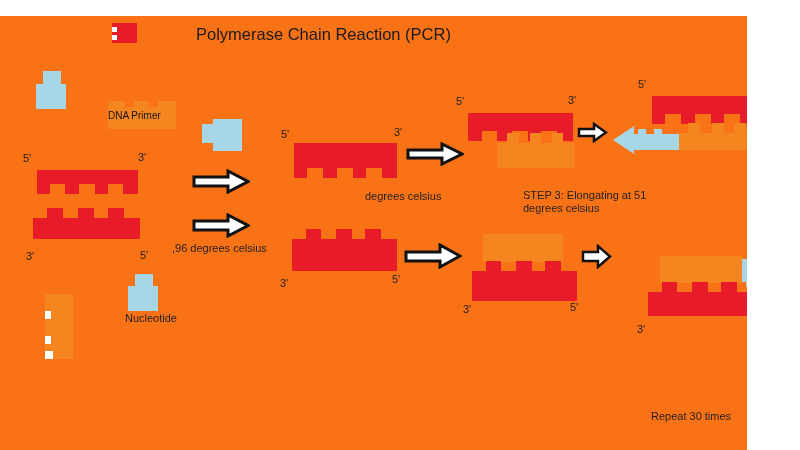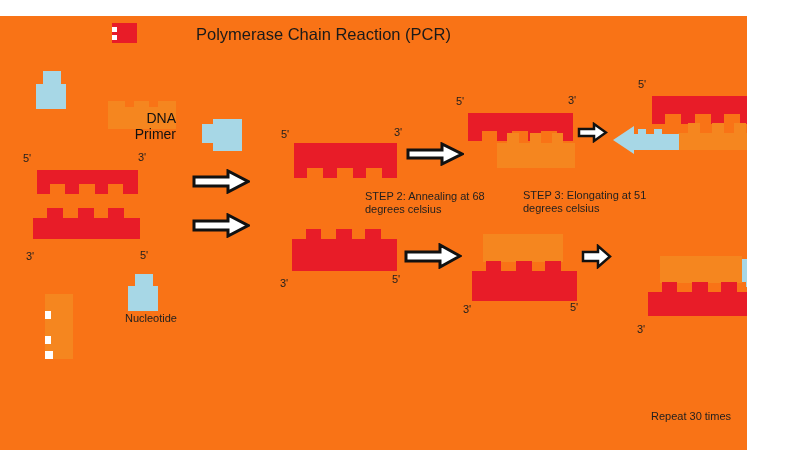--- a/index.html
+++ b/index.html
@@ -21,21 +21,21 @@
       var(--c) 57% 70%,transparent 70% 85%,var(--c) 85% 100%);}
   .teeth-top .body{top:10px;bottom:0;}
   .teeth-top .edge{top:0;background:linear-gradient(90deg,
       transparent 0 13%,var(--c) 13% 28%,transparent 28% 42%,var(--c) 42% 57%,
       transparent 57% 70%,var(--c) 70% 85%,transparent 85% 100%);}
   .plain{position:absolute;background:var(--c);}
   .primer-block{position:absolute;}
   .primer-block .edge{position:absolute;left:0;right:0;top:0;height:6px;background:linear-gradient(90deg,
       var(--c) 0 25%,transparent 25% 38%,var(--c) 38% 60%,transparent 60% 73%,var(--c) 73% 100%);}
   .primer-block .body{position:absolute;left:0;right:0;top:6px;bottom:0;background:var(--c);}
-  .primer-block .txt{position:absolute;left:0;right:0;top:9px;text-align:right;font-size:14px;color:#111;}
+  .primer-block .txt{position:absolute;left:0;right:0;top:9px;text-align:left;font-size:10px;color:#111;}
   .notchcut{position:absolute;background:#fff;}
   svg{display:block;}
   .arrow-poly{fill:#fff;stroke:var(--arrow_outline,#111);stroke-width:3;stroke-linejoin:miter;}
   .arrow-poly.sm{stroke-width:2.5;}
   .blue-poly{fill:var(--blue,#a7d7e6);}
 </style>
 </head>
 <body>
 
 <div class="stage">
@@ -92,20 +92,21 @@
     <svg width="58" height="25">
         <polygon class="arrow-poly" points="2,8 36,8 36,2 56,12.5 36,23 36,17 2,17"></polygon>
       </svg>
   </div>
   <div class="abs" style="left:192px;top:197px;">
     <svg width="58" height="25">
         <polygon class="arrow-poly" points="2,8 36,8 36,2 56,12.5 36,23 36,17 2,17"></polygon>
       </svg>
   </div>
   <div class="steptxt" style="left:172px;top:226px;">
+      <div>,96 degrees celsius</div>
   </div>
 
   <div class="lbl" style="left:281px;top:112px;">5'</div>
   <div class="lbl" style="left:394px;top:110px;">3'</div>
   <div class="strand red notch-bottom" style="left:294px;top:127px;width:103px;height:35px;">
     <div class="body"></div>
       <div class="edge"></div>
   </div>
   <div class="strand red teeth-top" style="left:292px;top:213px;width:105px;height:42px;">
     <div class="body"></div>
@@ -118,21 +119,20 @@
     <svg width="58" height="24">
         <polygon class="arrow-poly" points="2,8 36,8 36,2 56,12 36,22 36,16 2,16"></polygon>
       </svg>
   </div>
   <div class="abs" style="left:404px;top:227px;">
     <svg width="58" height="26">
         <polygon class="arrow-poly" points="2,9 36,9 36,2 56,13 36,24 36,18 2,18"></polygon>
       </svg>
   </div>
   <div class="steptxt" style="left:365px;top:174px;">
-    <div>STEP 2: Annealing at 68</div>
       <div>degrees celsius</div>
   </div>
   <div class="steptxt" style="left:523px;top:173px;">
     <div>STEP 3: Elongating at 51</div>
       <div>degrees celsius</div>
   </div>
 
   <div class="lbl" style="left:456px;top:79px;">5'</div>
   <div class="lbl" style="left:568px;top:78px;">3'</div>
   <div class="strand red notch-bottom" style="left:468px;top:97px;width:105px;height:28px;">

